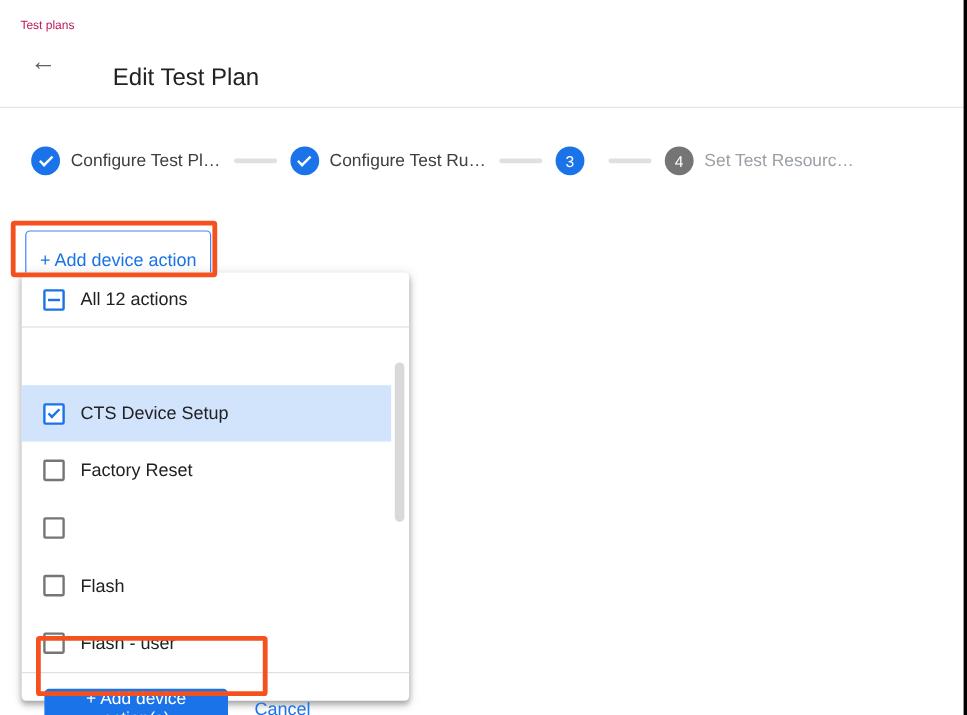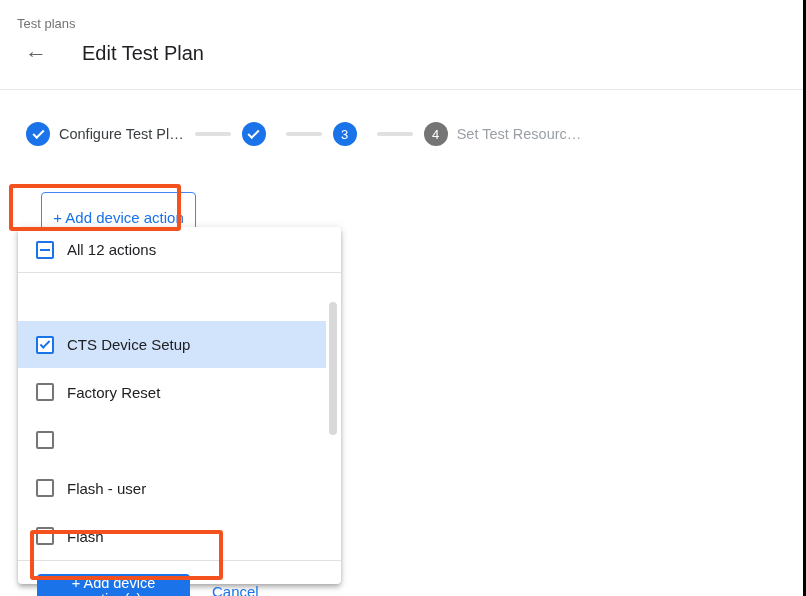--- a/index.html
+++ b/index.html
@@ -9,42 +9,42 @@
     background: #ffffff;
     font-family: "Liberation Sans", sans-serif;
     position: relative;
     overflow: hidden;
     color: #202124;
   }
   .page { position: absolute; inset: 0; }
   .right-edge { position: absolute; top: 0; right: 0; width: 3px; height: 596px; background: #000; }
 
   
-  .breadcrumb { position: absolute; top: 16px; left: 17px; font-size: 13px; color: #737373; text-align: center; }
+  .breadcrumb { position: absolute; top: 16px; left: 17px; font-size: 10px; color: #be185d; text-align: center; }
   .back-arrow { position: absolute; top: 40px; left: 25px; font-size: 22px; color: #5f6368; cursor: pointer; line-height: 1; }
-  .page-title { position: absolute; top: 42px; left: 82px; font-size: 20px; font-weight: 400; color: #202124; margin: 0; }
+  .page-title { position: absolute; top: 42px; left: 82px; font-size: 20px; font-weight: 400; color: #202124; margin: 12px; }
   .header-divider { position: absolute; top: 89px; left: 0; width: 806px; height: 1px; background: #e4e6e8; }
 
   
   .stepper { position: absolute; top: 122px; left: 26px; height: 24px; display: flex; align-items: center; white-space: nowrap; }
   .step { display: flex; align-items: center; cursor: pointer; }
   .step-circle { width: 24px; height: 24px; border-radius: 50%; display: flex; align-items: center; justify-content: center; margin-right: 9px; flex-shrink: 0; }
   .step-circle.blue { background: #1a73e8; }
   .step-circle.gray { background: #757575; }
   .step-num { color: #fff; font-size: 13px; }
   .check-white { width: 11px; height: 6px; border-left: 2px solid #fff; border-bottom: 2px solid #fff; transform: rotate(-45deg); margin-top: -3px; }
   .step-label { font-size: 14.5px; color: #3c4043; text-align: center; }
   .step-label.pending { color: #9aa0a6; }
   .connector { width: 36px; height: 4px; border-radius: 2px; background: #e0e0e0; margin: 0 11px; flex-shrink: 0; }
 
   
   .add-action-btn {
     position: absolute; top: 192px; left: 21px; width: 155px; height: 50px;
     background: #fff; color: #1a73e8; border: 1px solid #4285f4; border-radius: 4px;
-    font-size: 15px; font-family: "Liberation Sans", sans-serif; cursor: pointer; margin-left: 20px;
+    font-size: 15px; font-family: "Liberation Sans", sans-serif; cursor: pointer;
   }
 
   
   .annotation { position: absolute; border: 4px solid #f4511e; border-radius: 3px; z-index: 30; pointer-events: none; }
   .annotation-1 { left: 9px; top: 184px; width: 172px; height: 47px; }
   .annotation-2 { left: 30px; top: 530px; width: 193px; height: 50px; }
 
   
   .dropdown-panel {
     position: absolute; left: 18px; top: 227px; width: 323px; height: 357px;
@@ -86,20 +86,21 @@
       <span class="step-circle blue">
           <span class="check-white"></span>
         </span>
       <span class="step-label">Configure Test Pl…</span>
     </div>
     <span class="connector"></span>
     <div class="step">
       <span class="step-circle blue">
           <span class="check-white"></span>
         </span>
+      <span class="step-label">Configure Test Ru…</span>
     </div>
     <span class="connector"></span>
     <div class="step">
       <span class="step-circle blue">
           <span class="step-num">3</span>
         </span>
     </div>
     <span class="connector"></span>
     <div class="step">
       <span class="step-circle gray">
@@ -127,25 +128,25 @@
     </div>
     <div class="option-row">
       <span class="checkbox"></span>
       <span class="option-label">Factory Reset</span>
     </div>
     <div class="option-row">
       <span class="checkbox"></span>
     </div>
     <div class="option-row">
       <span class="checkbox"></span>
-      <span class="option-label">Flash - user</span>
+      <span class="option-label">Flash</span>
     </div>
     <div class="option-row">
       <span class="checkbox"></span>
-      <span class="option-label">Flash</span>
+      <span class="option-label">Flash - user</span>
     </div>
     <div class="list-spacer"></div>
     <div class="row-divider"></div>
     <div class="dropdown-footer">
       <button class="confirm-btn">+ Add device action(s)</button>
       <button class="cancel-btn">Cancel</button>
     </div>
     <div class="scroll-thumb"></div>
   </div>
 

